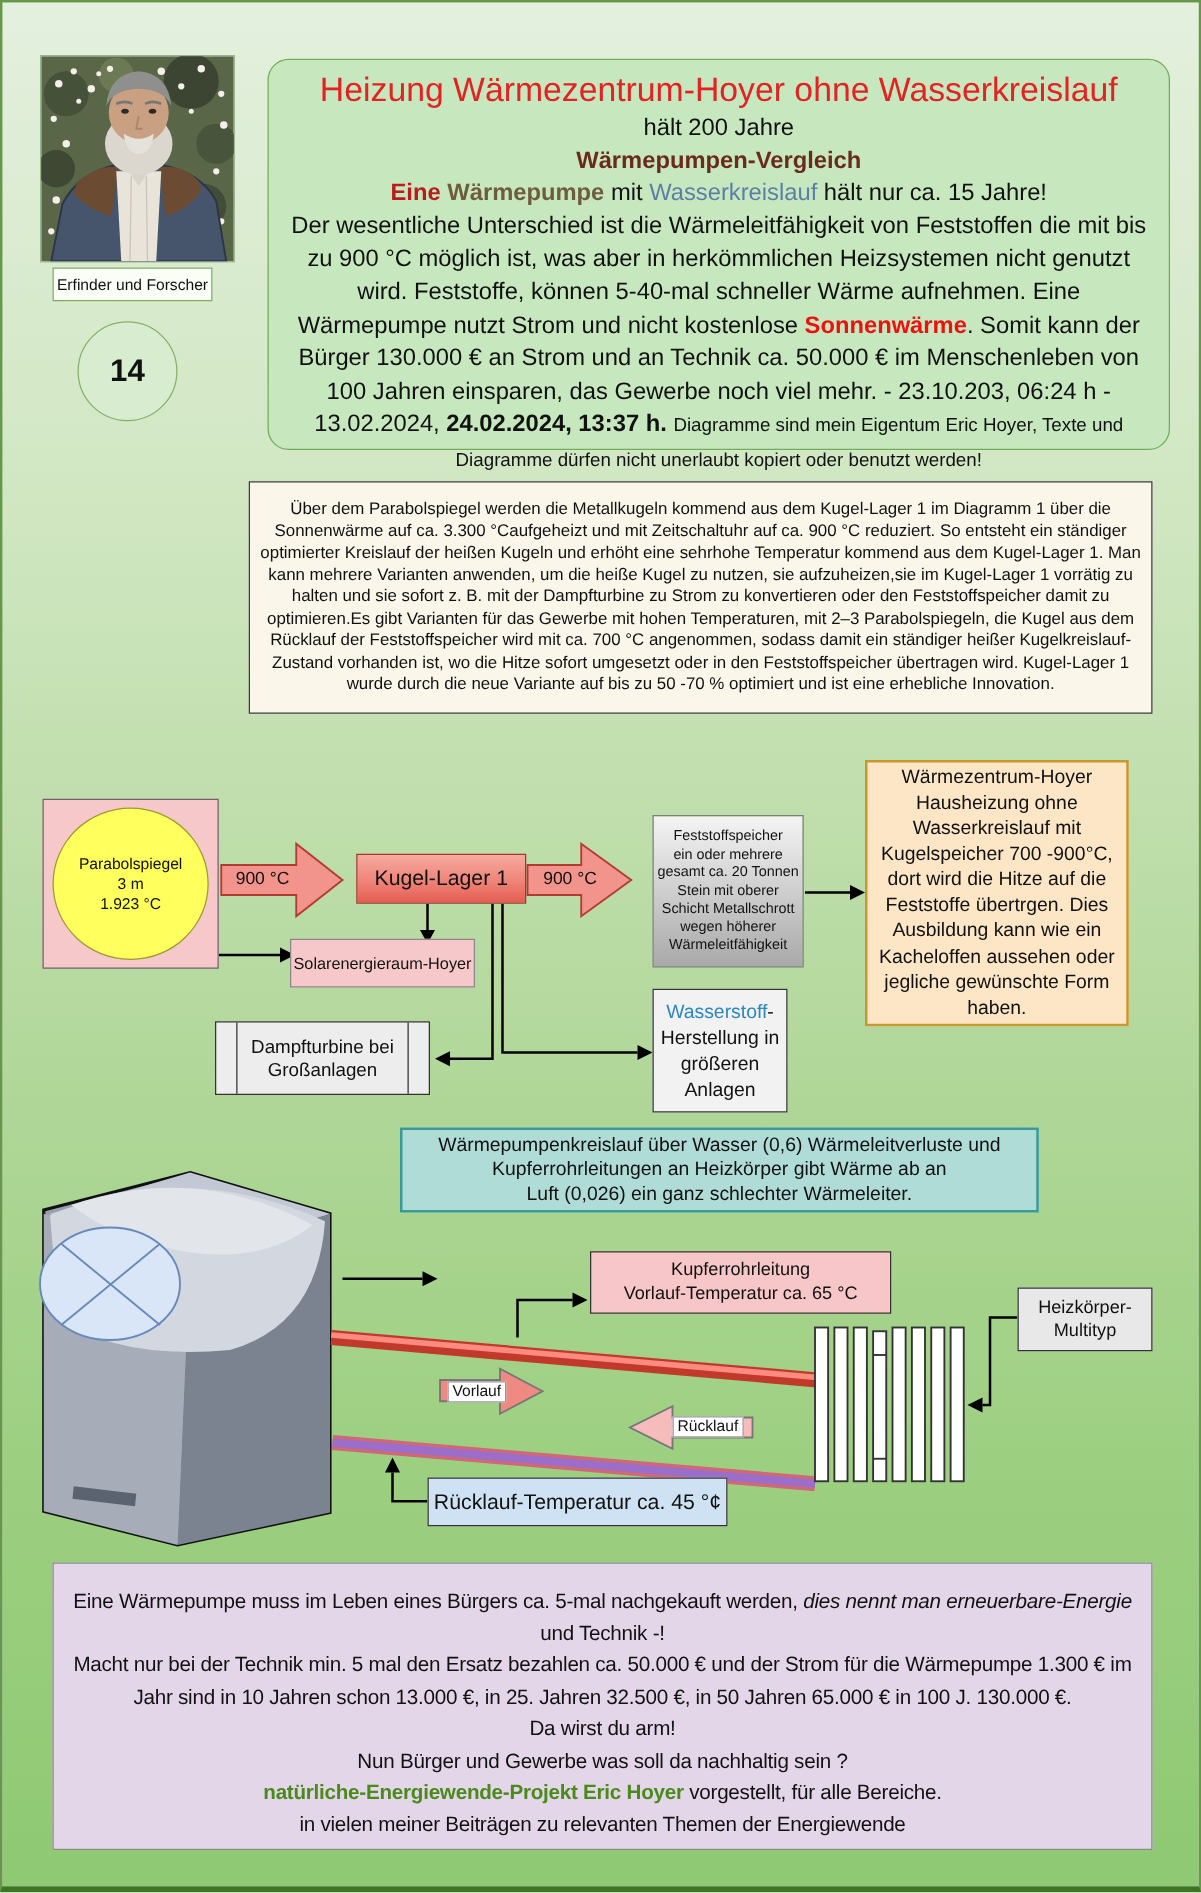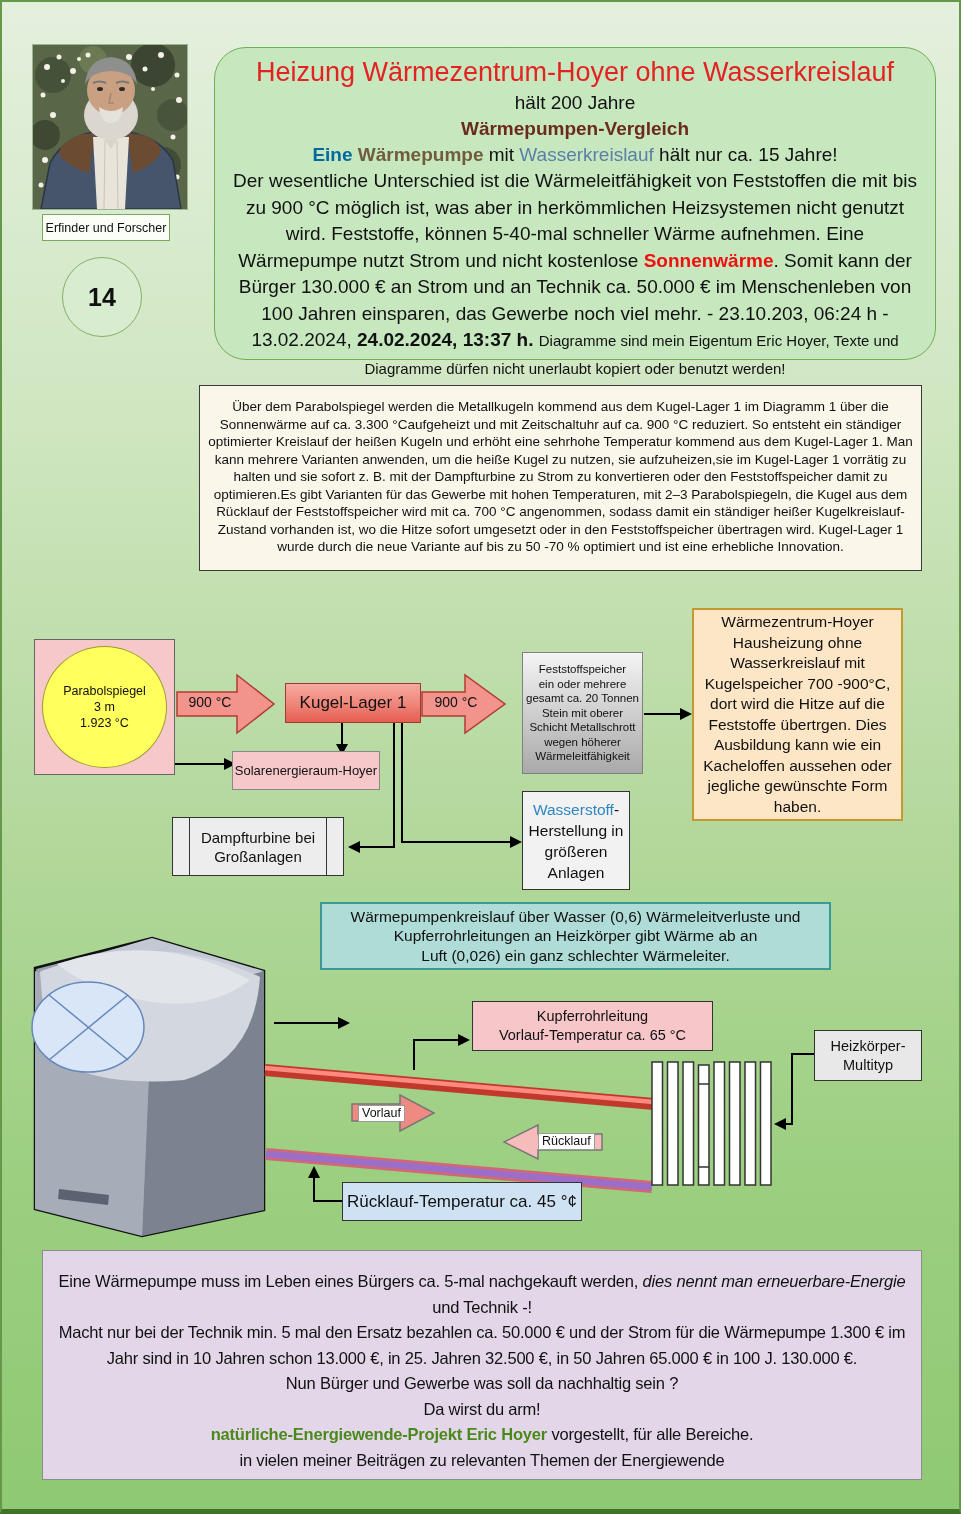--- a/index.html
+++ b/index.html
@@ -12,26 +12,26 @@
   .abs{position:absolute;}
   .ctr{display:flex;align-items:center;justify-content:center;text-align:center;}
   .pre{white-space:pre-line;}
   svg.layer{position:absolute;left:0;top:0;z-index:1;pointer-events:none;}
   .node{z-index:2;box-sizing:border-box;}
 
   
   .photo{left:30px;top:42px;width:156px;height:166px;border:1px solid #9bb58e;}
   .caption{left:40px;top:212px;width:128px;height:27px;background:#fbfdf7;border:1px solid #7aa95e;font-size:12.5px;}
   .pagenum{left:60px;top:255px;width:80px;height:80px;border-radius:50%;background:#d8ecd0;border:1.5px solid #86b06a;font-size:25px;font-weight:bold;}
-  .titlebox{left:212px;top:45px;width:722px;height:313px;border-radius:32px;background:#c7e8bf;border:1.5px solid #6fae55;padding:7px 12px;text-align:center;}
+  .titlebox{left:212px;top:45px;width:722px;height:313px;border-radius:17px;background:#c7e8bf;border:1.5px solid #6fae55;padding:7px 12px;text-align:center;}
   .t-red{color:#e32222;font-size:27px;line-height:35px;}
   .t-l2{font-size:19px;line-height:26px;}
   .t-l3{font-size:19px;line-height:26px;font-weight:bold;color:#6b2a1e;}
   .t-l4{font-size:19px;line-height:26px;}
-  .w-eine{color:#0369a1;font-weight:bold;}
+  .w-eine{color:#b91c1c;font-weight:bold;}
   .w-wp{color:#6f5b3e;font-weight:bold;}
   .w-wk{color:#5b7fa6;}
   .t-body{font-size:19px;line-height:26.5px;}
   .w-sonne{color:#ee1111;font-weight:bold;}
   .w-date{font-weight:bold;}
   .w-fine{font-size:15px;}
 
   .descbox{left:197px;top:383px;width:723px;height:186px;background:#faf6ea;border:1px solid #3a3a3a;padding:12px 8px;text-align:center;font-size:13.5px;line-height:17.5px;}
 
   
@@ -238,19 +238,19 @@
 Vorlauf-Temperatur ca. 65 °C</div>
   <div class="abs node ctr pre heizkoerper">Heizkörper-
 Multityp</div>
   <div class="abs node pipelabel vorlauf">Vorlauf</div>
   <div class="abs node pipelabel ruecklauf">Rücklauf</div>
   <div class="abs node ctr ruecktemp">Rücklauf-Temperatur ca. 45 °¢</div>
 
   <div class="abs node footerbox">
     <div><span>Eine Wärmepumpe  muss im Leben eines Bürgers ca. 5-mal nachgekauft werden,</span> <span class="f-it">dies nennt man erneuerbare-Energie</span> <span>und Technik -!</span></div>
     <div>Macht nur bei der Technik min. 5 mal den Ersatz bezahlen ca. 50.000 € und der Strom für die Wärmepumpe 1.300 € im Jahr sind in 10 Jahren schon 13.000 €, in 25. Jahren 32.500 €, in 50 Jahren 65.000 € in 100 J. 130.000 €.</div>
+    <div>Da wirst du arm!</div>
     <div>Nun Bürger und Gewerbe was  soll da nachhaltig sein ?</div>
-    <div>Da wirst du arm!</div>
     <div><span class="f-green">natürliche-Energiewende-Projekt Eric Hoyer</span> <span>vorgestellt, für alle Bereiche.</span></div>
     <div>in  vielen meiner Beiträgen zu relevanten Themen der Energiewende</div>
   </div>
 
 </div>
 
 </body></html>

